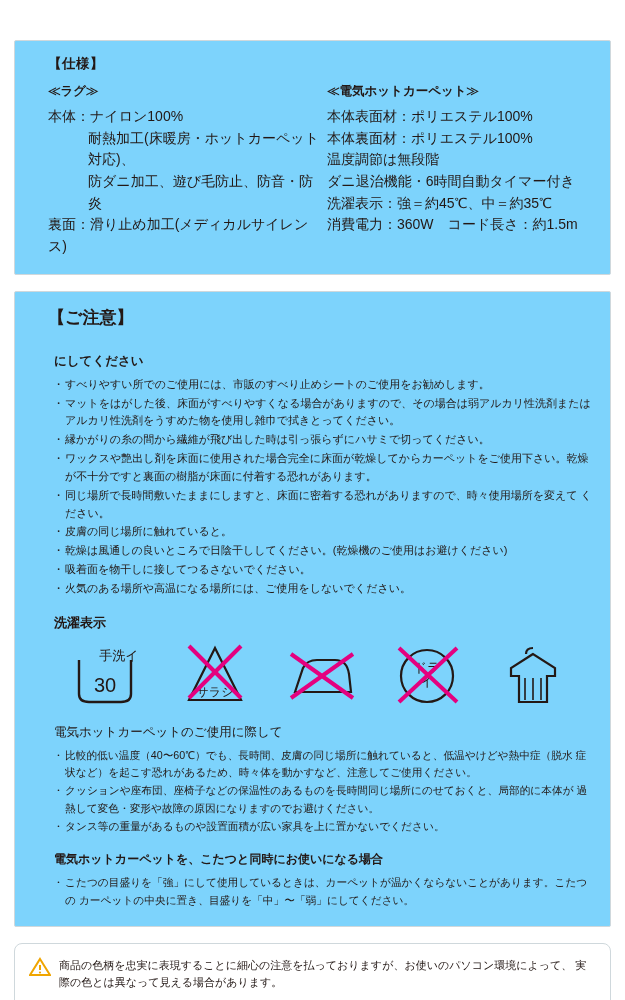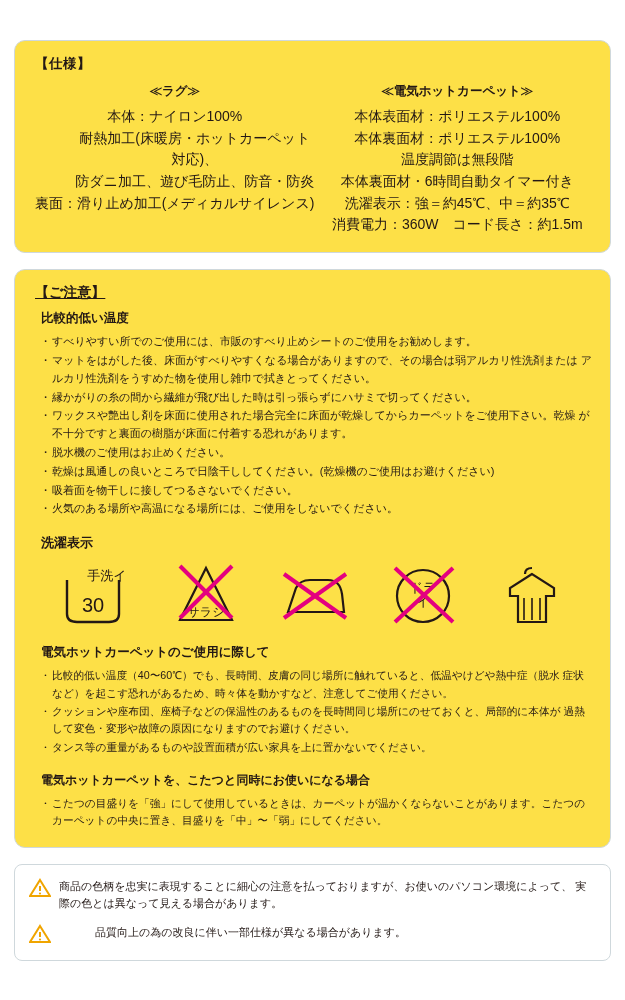--- a/index.html
+++ b/index.html
@@ -10,57 +10,56 @@
     font-family: "Liberation Sans", sans-serif;
     color: #231815;
   }
   .page {
     width: 625px; height: 1000px;
     position: relative;
     padding: 0;
   }
   .card {
     border: 1px solid #cfd8dc;
-    border-radius: 11px;
-    background: #fde047;
+    border-radius: 2px;
+    background: #7dd3fc;
     margin: 0 14px 16px 14px;
-    padding: 14px 16px 16px 20px;
+    padding: 14px 16px 16px 33px;
   }
   .card-spec { margin-top: 40px; }
   .sec-title {
     font-size: 13.5px;
     font-weight: bold;
     letter-spacing: 0.5px;
     margin: 0 0 10px 0;
   }
   .spec-cols {
     display: flex;
     gap: 0px;
   }
-  .spec-col { flex: 0 0 50%; text-align: center; }
+  .spec-col { flex: 0 0 50%; }
   .spec-col.right { padding-left: 6px; }
   .sub-title {
     font-size: 12.5px;
     font-weight: bold;
     margin: 0 0 6px 0;
   }
   .spec-line {
     font-size: 14px;
     line-height: 1.55;
     margin: 0;
     white-space: pre-wrap;
   }
   .spec-line.indent { padding-left: 40px; }
 
   
   .caution-title {
-    font-size: 14px;
-    font-weight: bold;
-    margin: 0 0 8px 0;
-    text-decoration: underline;
+    font-size: 17px;
+    font-weight: bold;
+    margin: 0 0 24px 0;
   }
   .block-head {
     font-size: 12.5px;
     font-weight: bold;
     margin: 4px 0 6px 6px;
   }
   .bullets { margin: 0 0 0 6px; padding: 0; list-style: none; }
   .bullets li {
     font-size: 11px;
     line-height: 1.62;
@@ -85,21 +84,21 @@
     align-items: flex-end;
     justify-content: space-around;
     margin: 2px 8px 14px 8px;
     height: 72px;
   }
   .wash-item { width: 96px; height: 72px; position: relative; }
   .wash-item svg { display: block; }
 
   .usage-head {
     font-size: 12.5px;
-    font-weight: bold;
+    font-weight: normal;
     margin: 10px 0 6px 6px;
   }
   .kotatsu-head {
     font-size: 12px;
     font-weight: bold;
     margin: 16px 0 6px 6px;
   }
 
   
   .note-card {
@@ -135,38 +134,40 @@
         <p class="spec-line">本体：ナイロン100%</p>
         <p class="spec-line indent">耐熱加工(床暖房・ホットカーペット対応)、</p>
         <p class="spec-line indent">防ダニ加工、遊び毛防止、防音・防炎</p>
         <p class="spec-line">裏面：滑り止め加工(メディカルサイレンス)</p>
       </div>
       <div class="spec-col right">
         <div class="sub-title">≪電気ホットカーペット≫</div>
         <p class="spec-line">本体表面材：ポリエステル100%</p>
         <p class="spec-line">本体裏面材：ポリエステル100%</p>
         <p class="spec-line">温度調節は無段階</p>
-        <p class="spec-line">本体裏面材・6時間自動タイマー付き</p>
+        <p class="spec-line">ダニ退治機能・6時間自動タイマー付き</p>
         <p class="spec-line">洗濯表示：強＝約45℃、中＝約35℃</p>
         <p class="spec-line">消費電力：360W　コード長さ：約1.5m</p>
       </div>
     </div>
   </div>
 
   <div class="card">
     <div class="caution-title">【ご注意】</div>
-    <div class="block-head">比較的低い温度</div>
+    <div class="block-head">にしてください</div>
     <ul class="bullets">
       <li>すべりやすい所でのご使用には、市販のすべり止めシートのご使用をお勧めします。</li>
       <li>マットをはがした後、床面がすべりやすくなる場合がありますので、その場合は弱アルカリ性洗剤または
 アルカリ性洗剤をうすめた物を使用し雑巾で拭きとってください。</li>
       <li>縁かがりの糸の間から繊維が飛び出した時は引っ張らずにハサミで切ってください。</li>
       <li>ワックスや艶出し剤を床面に使用された場合完全に床面が乾燥してからカーペットをご使用下さい。乾燥
 が不十分ですと裏面の樹脂が床面に付着する恐れがあります。</li>
-      <li>脱水機のご使用はお止めください。</li>
+      <li>同じ場所で長時間敷いたままにしますと、床面に密着する恐れがありますので、時々使用場所を変えて
+ください。</li>
+      <li>皮膚の同じ場所に触れていると。</li>
       <li>乾燥は風通しの良いところで日陰干ししてください。(乾燥機のご使用はお避けください)</li>
       <li>吸着面を物干しに接してつるさないでください。</li>
       <li>火気のある場所や高温になる場所には、ご使用をしないでください。</li>
     </ul>
 
     <div class="wash-title">洗濯表示</div>
     <div class="wash-row">
 
       <div class="wash-item">
         <svg width="96" height="72" viewBox="0 0 96 72">

